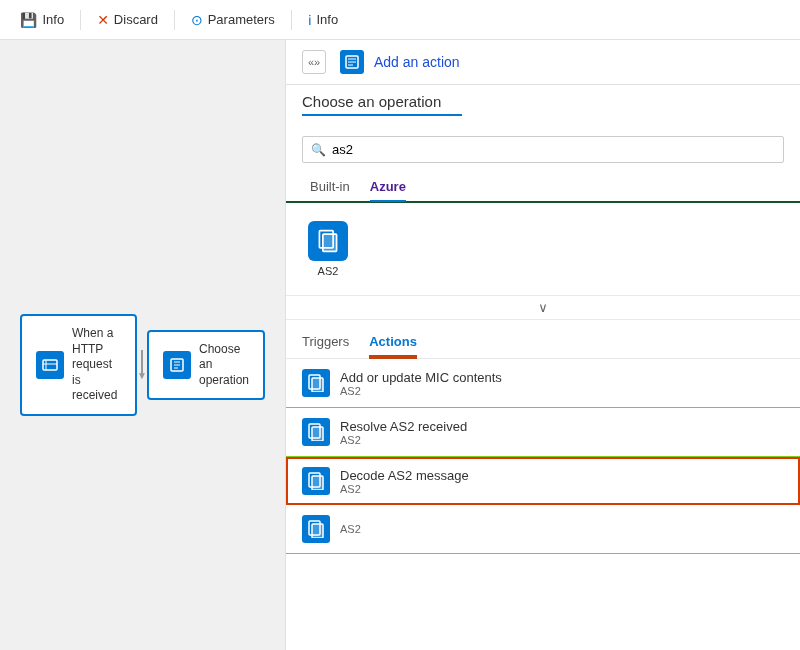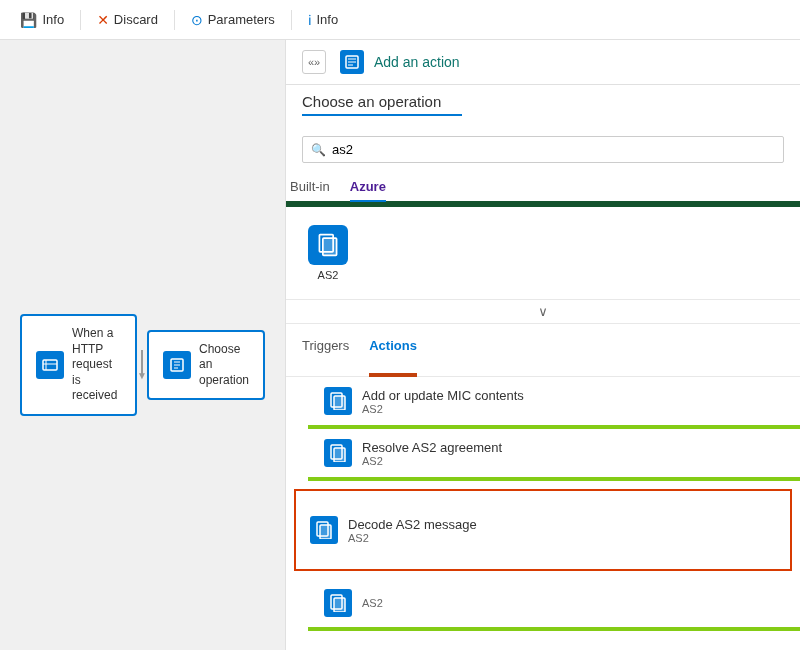--- a/index.html
+++ b/index.html
@@ -84,21 +84,21 @@
     .search-box {
       display: flex; align-items: center; gap: 6px;
       border: 1px solid #ccc; border-radius: 2px; padding: 5px 8px;
       background: #fff; width: 100%;
     }
     .search-box input {
       border: none; outline: none; font-size: 13px; flex: 1; background: transparent;
     }
     .search-icon { color: #666; font-size: 12px; }
 
-    .tabs-section { padding: 0 4px; border-bottom: 6px solid #14532d; display: flex; gap: 20px; }
+    .tabs-section { padding: 0 24px; border-bottom: 2px solid #14532d; display: flex; gap: 20px; }
     .tab {
       padding: 8px 0 6px; font-size: 13px; cursor: pointer; color: #555;
       border-bottom: 2px solid transparent; margin-bottom: -1px;
     }
     .tab.active { color: #4c1d95; border-bottom: 2px solid #0078d4; font-weight: 600; }
 
     
     .connectors-grid {
       padding: 12px 16px;
       display: flex; gap: 12px; flex-wrap: wrap;
@@ -119,33 +119,32 @@
       display: flex; justify-content: center; align-items: center;
       padding: 4px; border-bottom: 1px solid #e8e8e8; cursor: pointer;
       color: #666;
     }
 
     .actions-tabs {
       display: flex; gap: 20px; padding: 8px 16px 0;
       border-bottom: 1px solid #e8e8e8;
     }
     .actions-tab {
-      padding: 6px 0 20px; font-size: 13px; cursor: pointer; color: #555;
+      padding: 6px 0 6px; font-size: 13px; cursor: pointer; color: #555;
       border-bottom: 2px solid transparent; margin-bottom: -1px; text-align: center;
     }
     .actions-tab.active { color: #0078d4; border-bottom: 4px solid #c2410c; font-weight: 600; }
 
     .operations-list { overflow-y: auto; flex: 1; }
     .operation-item {
       display: flex; align-items: center; gap: 10px;
-      padding: 10px 16px; border-bottom: 4px solid #84cc16;
+      padding: 10px 16px; border-bottom: 1px solid #84cc16;
       cursor: pointer;
-      margin-left: 22px;
-    }
-    .operation-item.selected { border: 2px solid #d83b01; margin: 8px; padding: 25px 14px; }
+    }
+    .operation-item.selected { border: 2px solid #d83b01; margin: 0; padding: 8px 14px; }
     .operation-icon {
       width: 28px; height: 28px; background: #0078d4; border-radius: 3px;
       display: flex; align-items: center; justify-content: center; color: #fff; font-size: 12px;
       flex-shrink: 0;
     }
     .operation-info { display: flex; flex-direction: column; }
     .operation-name { font-size: 13px; color: #333; }
     .operation-provider { font-size: 11px; color: #666; }
   </style>
 </head>
@@ -210,21 +209,21 @@
     <div class="panel-header">
       <div class="expand-btn">«»</div>
       <div class="panel-header-icon">
         <svg width="14" height="14" viewBox="0 0 14 14" fill="white">
           <rect x="1" y="1" width="12" height="12" rx="1" fill="none" stroke="white" stroke-width="1.5"></rect>
           <line x1="3" y1="4" x2="11" y2="4" stroke="white" stroke-width="1"></line>
           <line x1="3" y1="7" x2="11" y2="7" stroke="white" stroke-width="1"></line>
           <line x1="3" y1="10" x2="8" y2="10" stroke="white" stroke-width="1"></line>
         </svg>
       </div>
-      <span style="font-size:14px; color:#0f766e;">Add an action</span>
+      <span style="font-size:14px; color:#1d4ed8;">Add an action</span>
     </div>
 
     <div class="panel-title-section">
       <div class="panel-title">Choose an operation</div>
       <div class="panel-title-underline"></div>
     </div>
 
     <div class="search-section">
       <div class="search-box">
         <span class="search-icon">🔍</span>
@@ -274,21 +273,21 @@
       </div>
 
       <div class="operation-item">
         <div class="operation-icon">
           <svg width="18" height="18" viewBox="0 0 18 18">
             <rect x="2" y="1" width="11" height="14" rx="1" fill="none" stroke="white" stroke-width="1.5"></rect>
             <rect x="5" y="4" width="11" height="14" rx="1" fill="rgba(255,255,255,0.25)" stroke="white" stroke-width="1.5"></rect>
           </svg>
         </div>
         <div class="operation-info">
-          <span class="operation-name">Resolve AS2 agreement</span>
+          <span class="operation-name">Resolve AS2 received</span>
           <span class="operation-provider">AS2</span>
         </div>
       </div>
 
       <div class="operation-item selected">
         <div class="operation-icon">
           <svg width="18" height="18" viewBox="0 0 18 18">
             <rect x="2" y="1" width="11" height="14" rx="1" fill="none" stroke="white" stroke-width="1.5"></rect>
             <rect x="5" y="4" width="11" height="14" rx="1" fill="rgba(255,255,255,0.25)" stroke="white" stroke-width="1.5"></rect>
           </svg>

